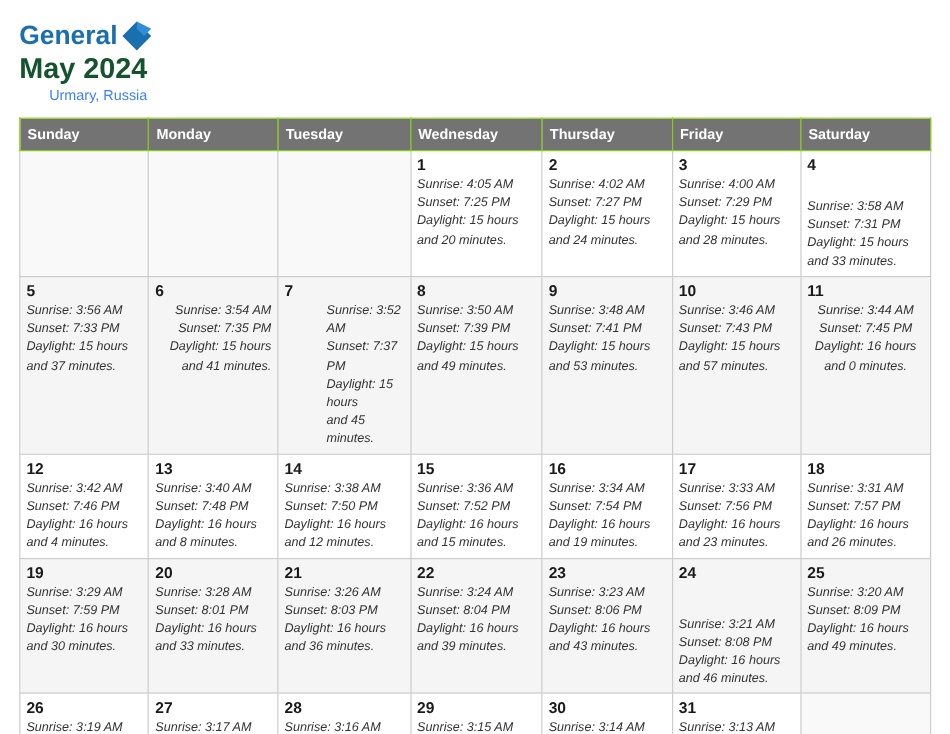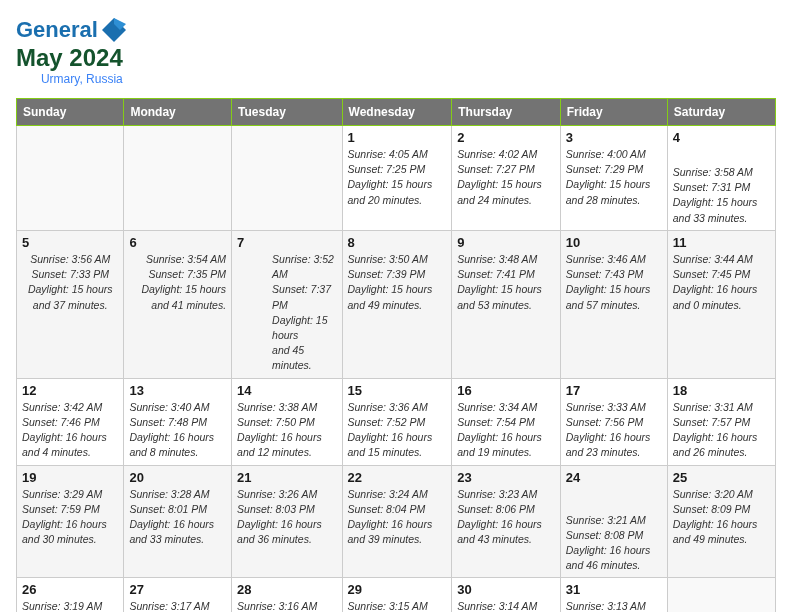--- a/index.html
+++ b/index.html
@@ -152,21 +152,21 @@
           <span class="day-num">4</span>
           <div class="day-info" style="white-space: pre-line; margin-top: 20px;">Sunrise: 3:58 AM
 Sunset: 7:31 PM
 Daylight: 15 hours
 and 33 minutes.</div>
         </td>
       </tr>
       <tr>
         <td>
           <span class="day-num">5</span>
-          <div class="day-info" style="white-space: pre-line; text-align: center;">Sunrise: 3:56 AM
+          <div class="day-info" style="white-space: pre-line;">Sunrise: 3:56 AM
 Sunset: 7:33 PM
 Daylight: 15 hours
 and 37 minutes.</div>
         </td>
         <td>
           <span class="day-num">6</span>
           <div class="day-info" style="white-space: pre-line; text-align: right;">Sunrise: 3:54 AM
 Sunset: 7:35 PM
 Daylight: 15 hours
 and 41 minutes.</div>
@@ -194,21 +194,21 @@
         </td>
         <td>
           <span class="day-num">10</span>
           <div class="day-info" style="white-space: pre-line;">Sunrise: 3:46 AM
 Sunset: 7:43 PM
 Daylight: 15 hours
 and 57 minutes.</div>
         </td>
         <td>
           <span class="day-num">11</span>
-          <div class="day-info" style="white-space: pre-line;">Sunrise: 3:44 AM
+          <div class="day-info" style="white-space: pre-line; text-align: center;">Sunrise: 3:44 AM
 Sunset: 7:45 PM
 Daylight: 16 hours
 and 0 minutes.</div>
         </td>
       </tr>
       <tr>
         <td>
           <span class="day-num">12</span>
           <div class="day-info" style="white-space: pre-line;">Sunrise: 3:42 AM
 Sunset: 7:46 PM

